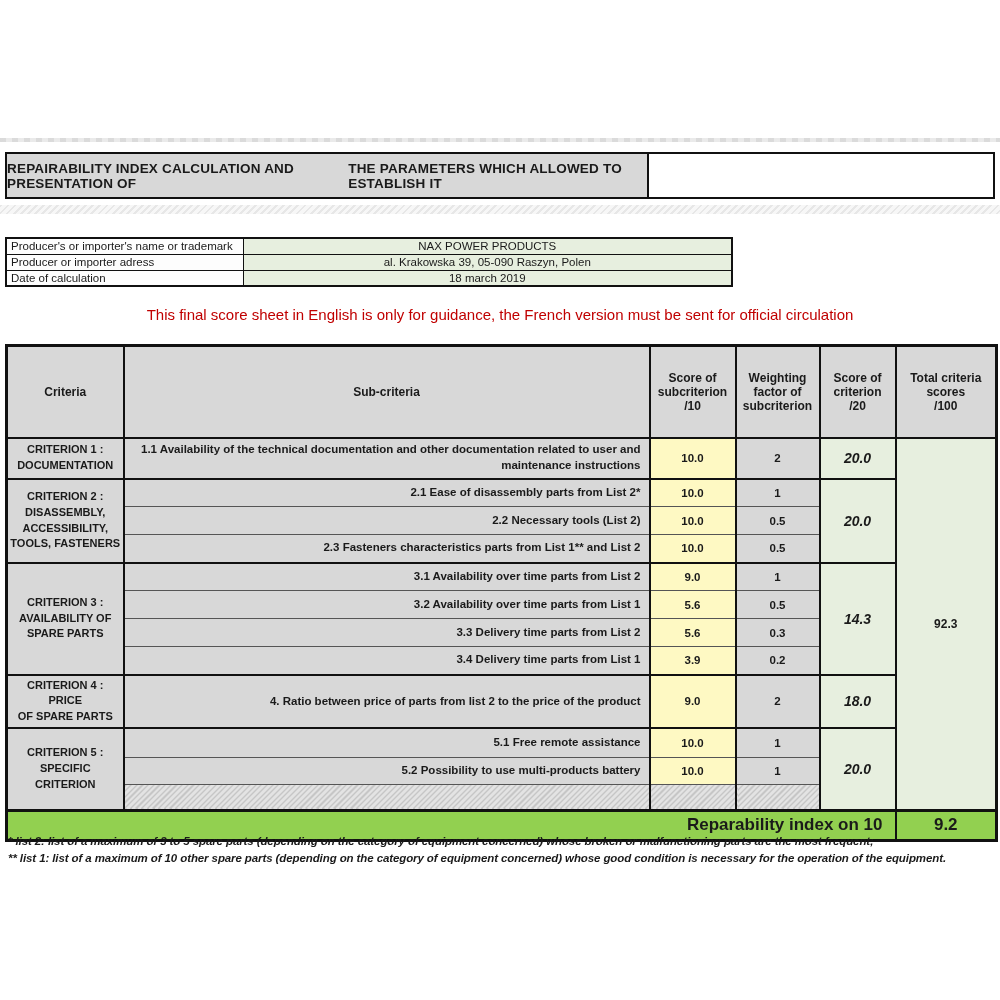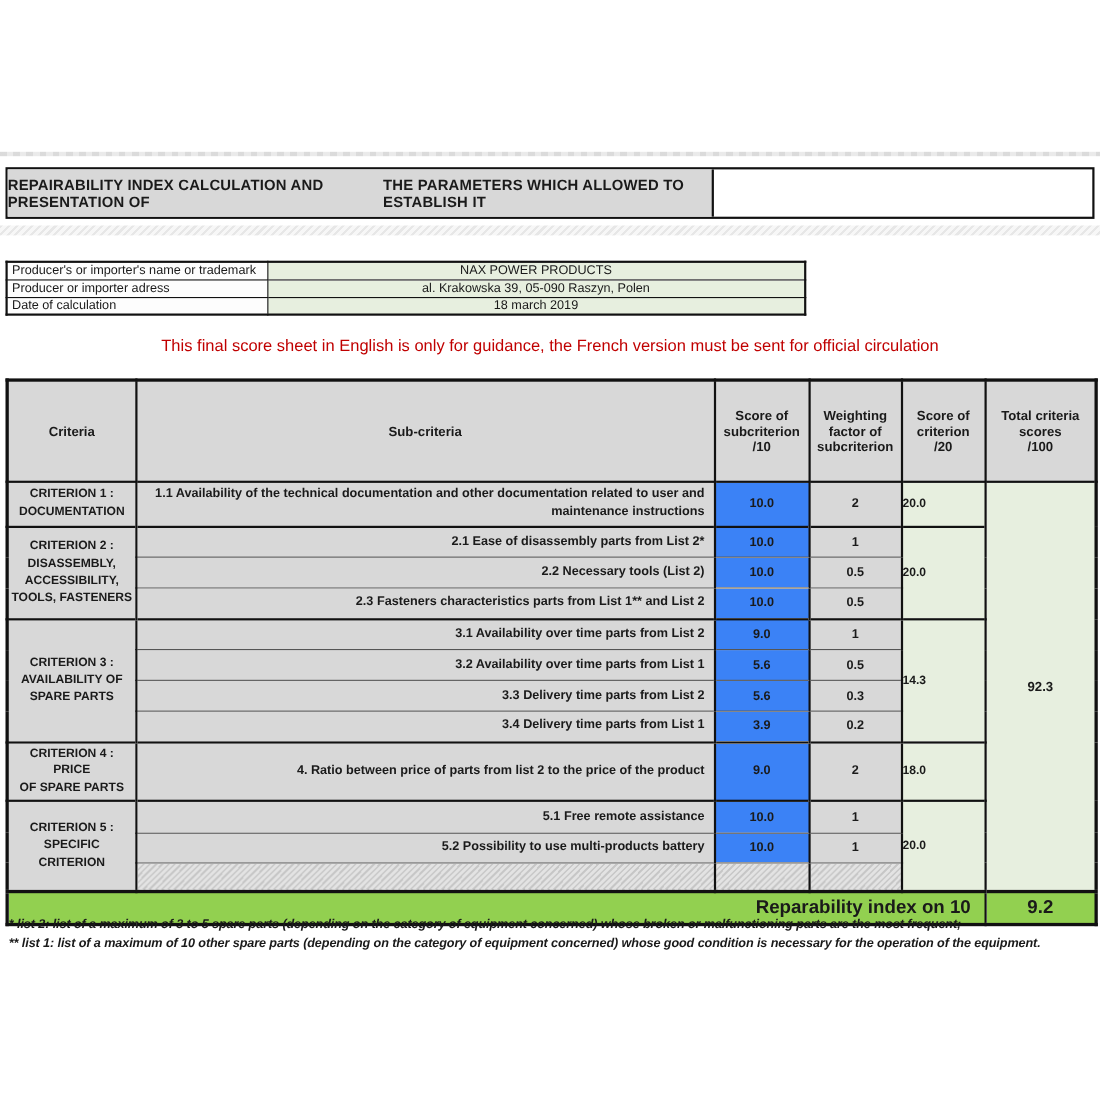--- a/index.html
+++ b/index.html
@@ -44,23 +44,23 @@
   .stable td{border-left:2px solid var(--line);border-right:2px solid var(--line);
     border-top:1px solid #555;border-bottom:1px solid #555;overflow:hidden;}
   .stable tr.gt td, .stable tr.gt th{border-top:2px solid var(--line);}
   .stable th{border:2px solid var(--line);background:var(--gray);font-weight:bold;
     font-size:12px;text-align:center;vertical-align:middle;white-space:pre-line;}
   .stable th.bold{font-weight:bold;}
   .crit{background:var(--gray);font-weight:bold;font-size:11px;text-align:center;
     vertical-align:middle;white-space:pre-line;line-height:1.45;padding:2px;}
   .sub{background:var(--gray);font-weight:bold;font-size:11.5px;text-align:right;
     vertical-align:middle;padding:2px 8px;line-height:1.35;}
-  .num{background:#3b82f6;font-weight:bold;font-size:11.5px;text-align:center;vertical-align:middle;}
+  .num{background:#fef9c3;font-weight:bold;font-size:11.5px;text-align:center;vertical-align:middle;}
   .wgt{background:var(--gray);font-weight:bold;font-size:11.5px;text-align:center;vertical-align:middle;}
-  .cscore{background:var(--lightgreen);font-weight:bold;font-size:11px;text-align:left;vertical-align:middle;}
+  .cscore{background:var(--lightgreen);font-weight:bold;font-size:14px;text-align:center;vertical-align:middle;font-style:italic;}
   .total{background:var(--lightgreen);font-weight:bold;font-size:12px;text-align:center;vertical-align:middle;}
   .hatch{background:repeating-linear-gradient(135deg,#c6c6c6 0 1.5px,#e3e3e3 1.5px 4px);}
   .idxrow td{border-top:3px solid var(--line);}
   .idxlabel{background:var(--brightgreen);text-align:right;font-weight:bold;font-size:17px;
     padding-right:12px;vertical-align:middle;}
   .idxval{background:var(--brightgreen);text-align:center;font-weight:bold;font-size:17px;vertical-align:middle;}
 
   
   .fnotes{position:absolute;left:8px;top:835px;width:985px;}
   .fnotes div{font-style:italic;font-weight:bold;font-size:11.5px;margin-bottom:5px;letter-spacing:-0.1px;}

